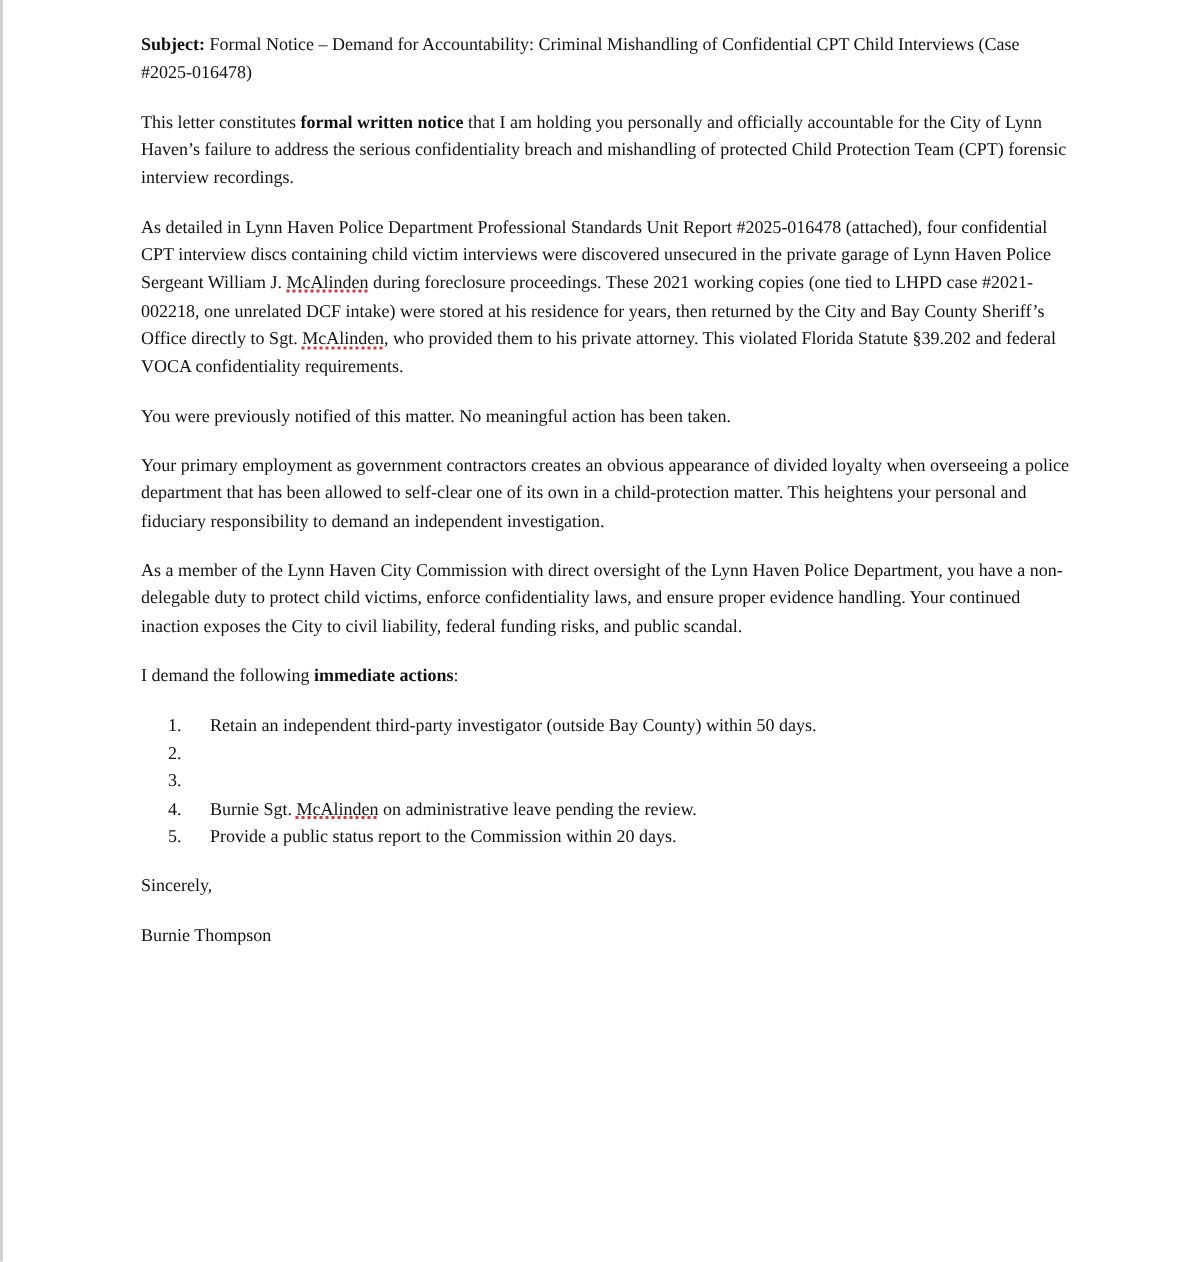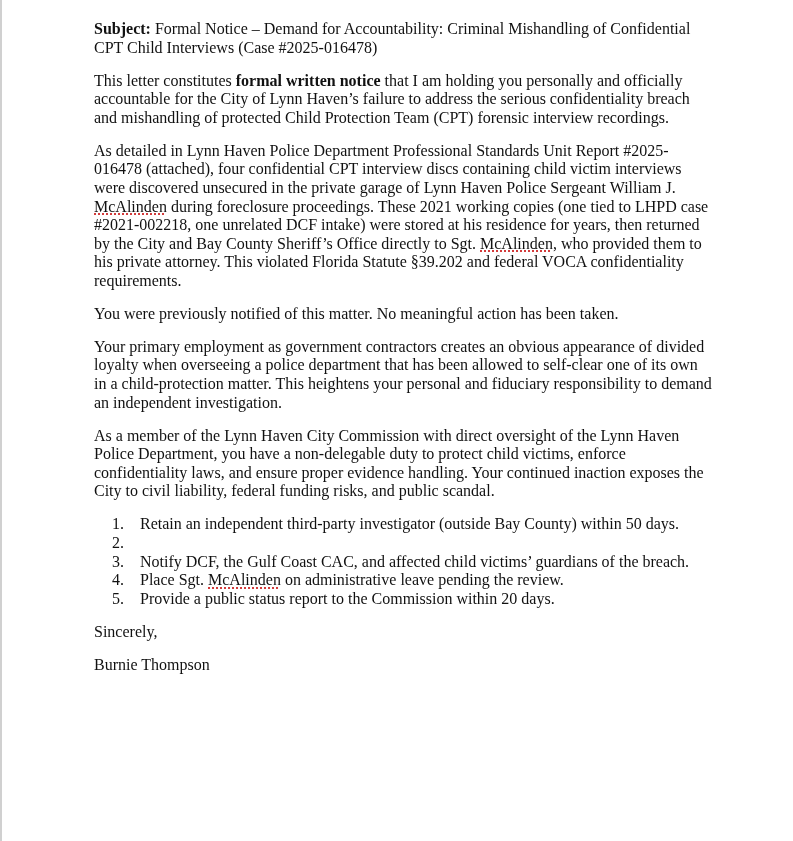--- a/index.html
+++ b/index.html
@@ -1,21 +1,21 @@
 <!DOCTYPE html>
 <html><head>
 <meta charset="utf-8">
 <style>
   html, body { margin: 0; padding: 0; background: #ffffff; }
   body { width: 793px; height: 841px; overflow: hidden; position: relative; }
   .left-edge { position: absolute; left: 0; top: 0; width: 2px; height: 841px; background: #d0d0d0; }
   .page {
     position: absolute; left: 94px; top: 20px; width: 620px;
     font-family: "Liberation Serif", "DejaVu Serif", serif;
-    font-size: 16px; line-height: 18.6px; color: #111111;
+    font-size: 12px; line-height: 18.6px; color: #111111;
   }
   p { margin: 0 0 14.4px 0; }
   b { font-weight: bold; }
   .spell { text-decoration: underline dotted #d23b3b; text-decoration-thickness: 1.5px; text-underline-offset: 2px; }
   ol.actions { list-style: none; margin: 0 0 14.4px 0; padding: 0; }
   ol.actions li { display: flex; margin: 0; }
   ol.actions .num { width: 46px; padding-left: 18px; box-sizing: border-box; }
   .sig-gap { }
 </style>
 </head>
@@ -29,36 +29,36 @@
   <p><span>This letter constitutes </span><b>formal written notice</b><span> that I am holding you personally and officially accountable for the City of Lynn Haven’s failure to address the serious confidentiality breach and mishandling of protected Child Protection Team (CPT) forensic interview recordings.</span></p>
 
   <p><span>As detailed in Lynn Haven Police Department Professional Standards Unit Report #2025-016478 (attached), four confidential CPT interview discs containing child victim interviews were discovered unsecured in the private garage of Lynn Haven Police Sergeant William J. </span><span class="spell">McAlinden</span><span> during foreclosure proceedings. These 2021 working copies (one tied to LHPD case #2021-002218, one unrelated DCF intake) were stored at his residence for years, then returned by the City and Bay County Sheriff’s Office directly to Sgt. </span><span class="spell">McAlinden</span><span>, who provided them to his private attorney. This violated Florida Statute §39.202 and federal VOCA confidentiality requirements.</span></p>
 
   <p>You were previously notified of this matter. No meaningful action has been taken.</p>
 
   <p>Your primary employment as government contractors creates an obvious appearance of divided loyalty when overseeing a police department that has been allowed to self-clear one of its own in a child-protection matter. This heightens your personal and fiduciary responsibility to demand an independent investigation.</p>
 
   <p>As a member of the Lynn Haven City Commission with direct oversight of the Lynn Haven Police Department, you have a non-delegable duty to protect child victims, enforce confidentiality laws, and ensure proper evidence handling. Your continued inaction exposes the City to civil liability, federal funding risks, and public scandal.</p>
 
+  <p><span>I demand the following </span><b>immediate actions</b><span>:</span></p>
 
   <ol class="actions">
     <li>
         <span class="num">1.</span>
         <span>Retain an independent third-party investigator (outside Bay County) within 50 days.</span>
       </li>
     <li>
         <span class="num">2.</span>
       </li>
     <li>
         <span class="num">3.</span>
-        <span>Notify DCF, the Gulf Coast CAC, and affected child victims’ guardians of the breach.</span>
       </li>
     <li>
         <span class="num">4.</span>
-        <span><span>Place Sgt. </span><span class="spell">McAlinden</span><span> on administrative leave pending the review.</span></span>
+        <span><span>Burnie Sgt. </span><span class="spell">McAlinden</span><span> on administrative leave pending the review.</span></span>
       </li>
     <li>
         <span class="num">5.</span>
         <span>Provide a public status report to the Commission within 20 days.</span>
       </li>
   </ol>
 
 
 
   <p class="sig-gap">Sincerely,</p>

